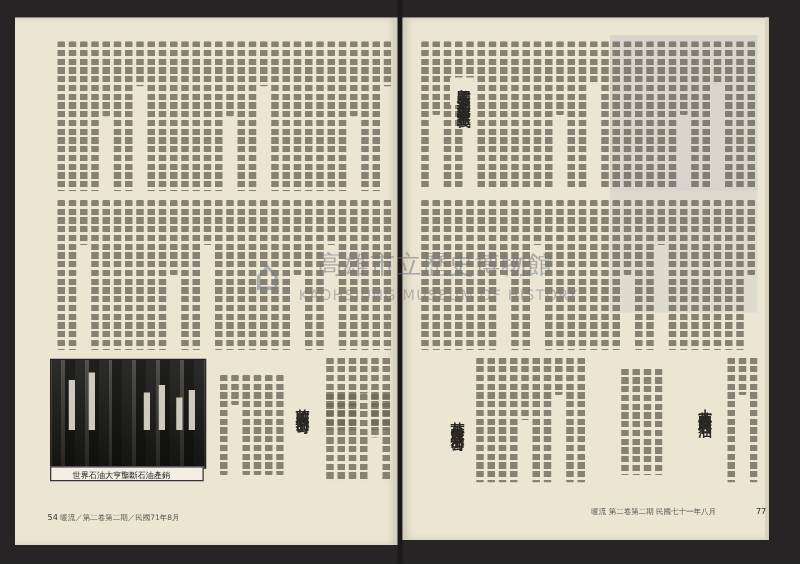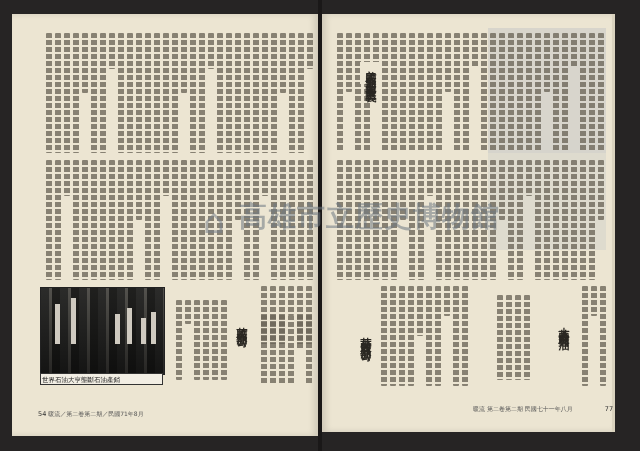--- a/index.html
+++ b/index.html
@@ -43,37 +43,37 @@
       linear-gradient(180deg, rgba(0,0,0,0.25), rgba(0,0,0,0.65)),
       repeating-linear-gradient(90deg, #3a3a38 0px, #3a3a38 8px, #6e6c66 8px, #6e6c66 11px, #2a2a28 11px, #2a2a28 19px);
     border:1px solid #222;
     overflow:hidden;
   }
   .stack { position:absolute; bottom:30px; width:5px; background:#cfcac0; }
   .photo-caption {
     position:absolute; left:40px; top:373px; width:123px; height:12px;
     background:#f2eee4; border:1px solid #333;
     font-family:"DejaVu Sans", sans-serif; font-size:6.5px; color:#222;
-    line-height:12px; padding-left:1px; box-sizing:border-box; white-space:nowrap; overflow:hidden;
+    line-height:12px; padding-left:17px; box-sizing:border-box; white-space:nowrap; overflow:hidden;
   }
   .footer {
     position:absolute; font-family:"DejaVu Sans", sans-serif; font-size:6px; color:#555;
     white-space:nowrap;
   }
   .pagenum { font-size:6.5px; color:#333; }
   .watermark {
     position:absolute; left:195px; top:198px; width:270px; height:52px; pointer-events:none;
   }
   .wm-logo {
     position:absolute; left:0; top:4px; width:38px; height:38px;
     font-size:34px; line-height:38px; color:rgba(120,130,140,0.55); text-align:center;
     font-family:"DejaVu Sans", sans-serif;
   }
   .wm-cn {
-    position:absolute; left:44px; top:0; font-size:28px; font-weight:bold; letter-spacing:1px;
+    position:absolute; left:59px; top:0; font-size:20px; font-weight:normal; letter-spacing:1px;
     color:rgba(110,120,130,0.55); font-family:"DejaVu Sans", sans-serif; white-space:nowrap;
   }
   .wm-en {
     position:absolute; left:44px; top:31px; font-size:11.5px; letter-spacing:1px;
     color:rgba(120,130,140,0.5); font-family:"DejaVu Sans", sans-serif; white-space:nowrap;
   }
 </style>
 </head>
 <body>
 
@@ -288,13 +288,14 @@
 <div class="heading" style="left:553px;top:318px;background:#ece5d2;padding:0 2px;">大英帝國與石油</div>
 
 <div class="footer" style="left:473px;top:405px;">
   <span>暖流 第二卷第二期 民國七十一年八月</span>
   <span class="pagenum" style="margin-left:30px;">77</span>
 </div>
 
 <div class="watermark">
   <div class="wm-logo">⌂</div>
   <div class="wm-cn">高雄市立歷史博物館</div>
+  <div class="wm-en">KAOHSIUNG MUSEUM OF HISTORY</div>
 </div>
 
 </body></html>

